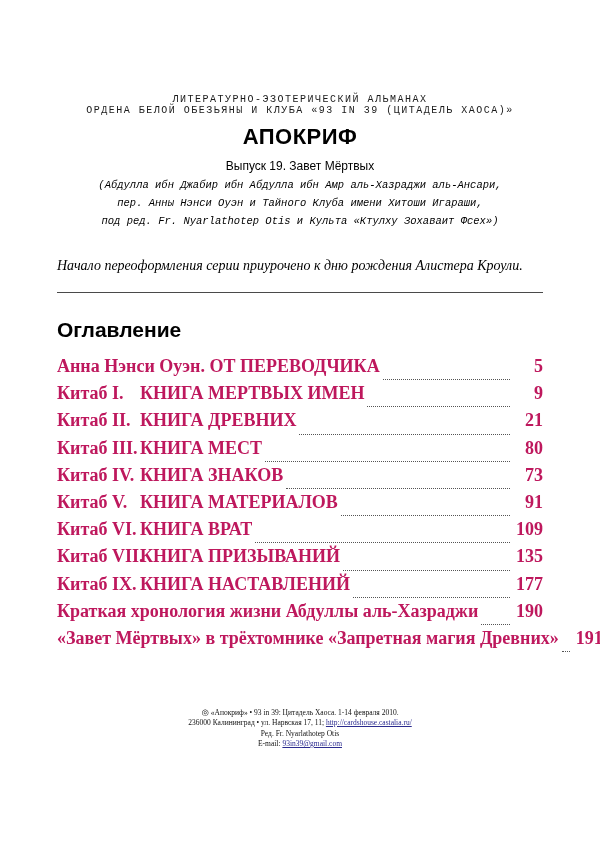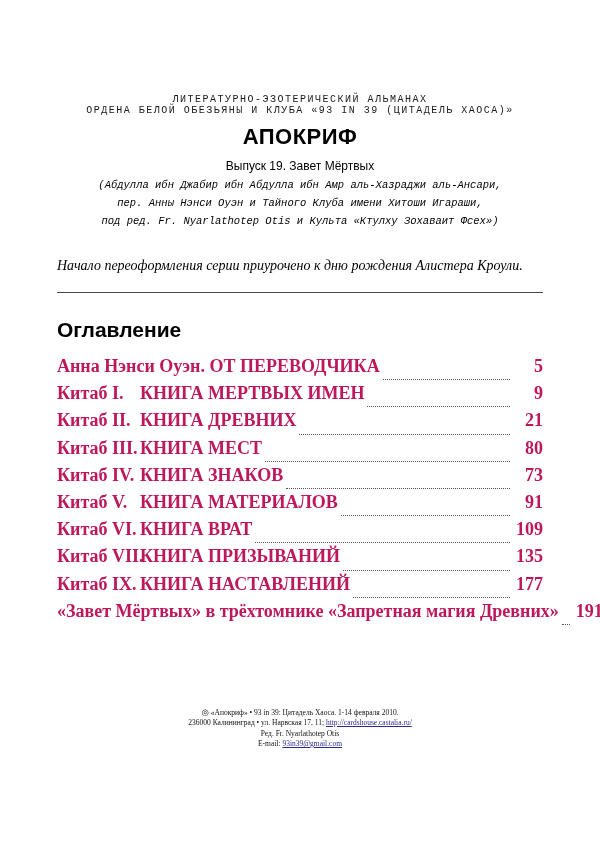--- a/index.html
+++ b/index.html
@@ -223,20 +223,25 @@
         <span class="toc-leader"></span>
         <span class="toc-page">135</span>
       </div>
       <div class="toc-row">
         <span class="toc-kitab">Китаб IX.</span>
         <span class="toc-title">КНИГА НАСТАВЛЕНИЙ</span>
         <span class="toc-leader"></span>
         <span class="toc-page">177</span>
       </div>
       <div class="toc-row wide">
+        <span class="toc-title">Краткая хронология жизни Абдуллы аль-Хазраджи</span>
+        <span class="toc-leader"></span>
+        <span class="toc-page">190</span>
+      </div>
+      <div class="toc-row wide">
         <span class="toc-title">«Завет Мёртвых» в трёхтомнике «Запретная магия Древних»</span>
         <span class="toc-leader"></span>
         <span class="toc-page">191</span>
       </div>
     </div>
 
   <div class="footer">
     <div class="footer-line">
       <span class="copy-mark">◎</span>
       <span>«Апокриф» • 93 in 39: Цитадель Хаоса. 1-14 февраля 2010.</span>

